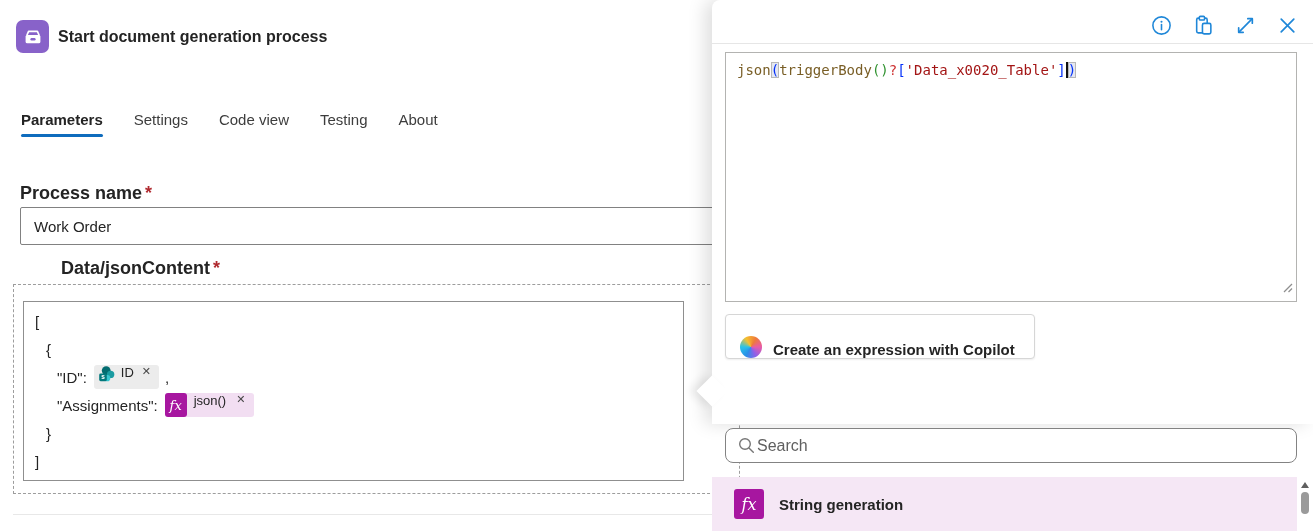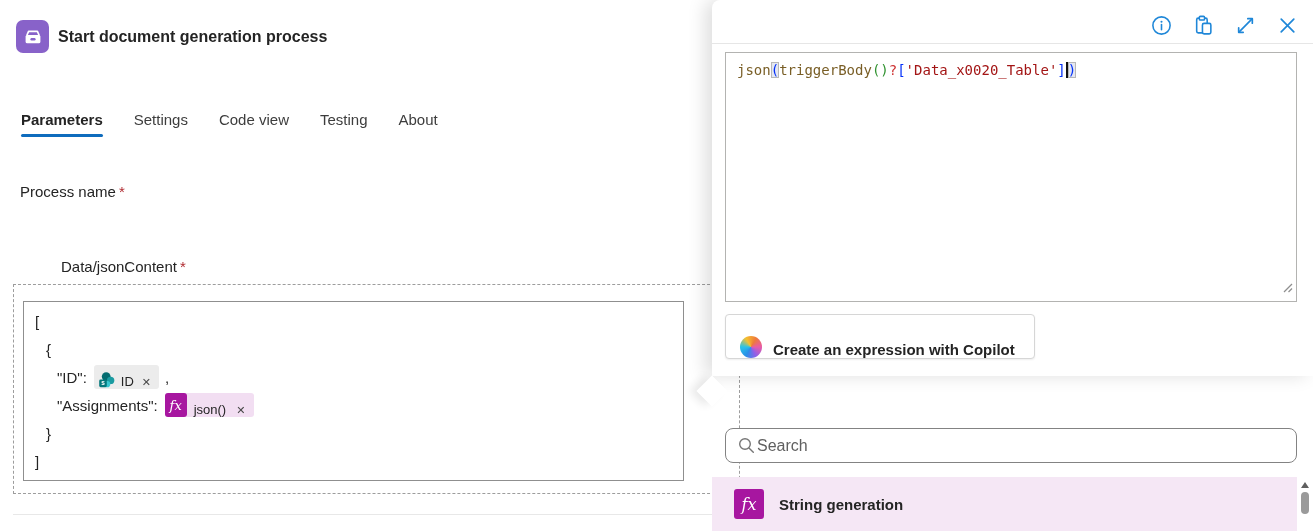--- a/index.html
+++ b/index.html
@@ -15,50 +15,50 @@
   .action-icon { left:16px; top:20px; width:33px; height:33px; border-radius:7px;
     background:#8862c9; display:flex; align-items:center; justify-content:center; }
   .page-title { left:58px; top:28px; font-size:16px; font-weight:700; }
 
   .tabs { left:21px; top:111px; display:flex; gap:31px; font-size:15px; color:#3d3d3d; }
   .tab { position:relative; padding-bottom:9px; cursor:pointer; }
   .tab.active { font-weight:700; color:#242424; }
   .tab.active::after { content:""; position:absolute; left:0; right:0; bottom:0;
     height:3px; border-radius:2px; background:#0f6cbd; }
 
-  .field-label { font-size:15px; color:#242424; }
+  .field-label { font-size:18px; color:#242424;font-weight:bold; }
   .req { color:#b02a30; margin-left:3px; }
   .lbl-process { left:20px; top:183px; }
   .lbl-data    { left:20px; top:258px;margin-left:41px; }
 
   .text-input { left:20px; top:207px; width:1275px; height:38px;
     border:1px solid #818181; border-radius:2px; padding:0 13px;
     font-size:15px; color:#242424; font-family:"Liberation Sans",sans-serif; background:#fff; }
 
   .dashed-box { left:13px; top:284px; width:727px; height:210px; border:1px dashed #9d9d9d; }
   .inner-box  { position:absolute; left:9px; top:16px; width:661px; height:180px;
     border:1px solid #8f8f8f; background:#fff; }
   .json-rows { position:absolute; left:11px; top:5px; }
   .json-row { height:28px; display:flex; align-items:center; font-size:15px; color:#242424; }
   .ind1 { padding-left:11px; } .ind2 { padding-left:22px; }
 
-  .pill { display:inline-flex; align-items:flex-end; height:24px; border-radius:3px;
+  .pill { display:inline-flex; align-items:flex-start; height:24px; border-radius:3px;
     margin-left:7px; font-size:13px; color:#242424; cursor:pointer; }
   .pill-gray { background:#ececec; padding:0 8px 0 4px; gap:5px; }
   .pill-pink { background:#f2def2; padding:0 9px 0 0; gap:7px; }
   .fx-badge { width:22px; height:24px; border-radius:3px; background:#a716a0;
     color:#fff; font-style:italic; font-family:"DejaVu Serif", serif; font-size:13px;
     display:flex; align-items:center; justify-content:center; }
   .pill-x { font-size:11px; color:#484848; margin-left:3px; }
   .comma { margin-left:6px; }
 
   .bottom-divider { left:13px; top:514px; width:700px; height:1px; background:#e8e8e8; }
 
   
-  .panel { left:712px; top:0; width:601px; height:376px; background:#fff;
+  .panel { left:712px; top:0; width:601px; height:424px; background:#fff;
     border-radius:8px 0 0 0; box-shadow:-7px 0 18px rgba(0,0,0,.13); z-index:3;padding-left:15px; }
   .beak { left:701px; top:380px; width:22px; height:22px; background:#fff;
     transform:rotate(45deg); box-shadow:-5px 5px 9px rgba(0,0,0,.09); z-index:4; }
 
   .panel-toolbar { position:absolute; top:15px; right:15px; display:flex; gap:21px; }
   .ticon { width:21px; height:21px; cursor:pointer; display:flex; }
   .panel-divider { position:absolute; top:43px; left:0; width:100%; height:1px; background:#e6e6e6; }
 
   .expr-editor { position:absolute; left:13px; top:52px; width:572px; height:250px;
     border:1px solid #b3b3b1; background:#fff; padding:7px 11px;
@@ -125,20 +125,21 @@
     <div class="tab active">Parameters</div>
     <div class="tab">Settings</div>
     <div class="tab">Code view</div>
     <div class="tab">Testing</div>
     <div class="tab">About</div>
   </div>
 
   <div class="abs page-title">Start document generation process</div>
 
   <div class="abs field-label lbl-process"><span>Process name</span><span class="req">*</span></div>
+  <input class="abs text-input" type="text" value="Work Order" style="">
 
   <div class="abs field-label lbl-data"><span>Data/jsonContent</span><span class="req">*</span></div>
 
   <div class="abs dashed-box">
     <div class="inner-box">
       <div class="json-rows">
         <div class="json-row">
             <span>[</span>
           </div>
         <div class="json-row ind1">

